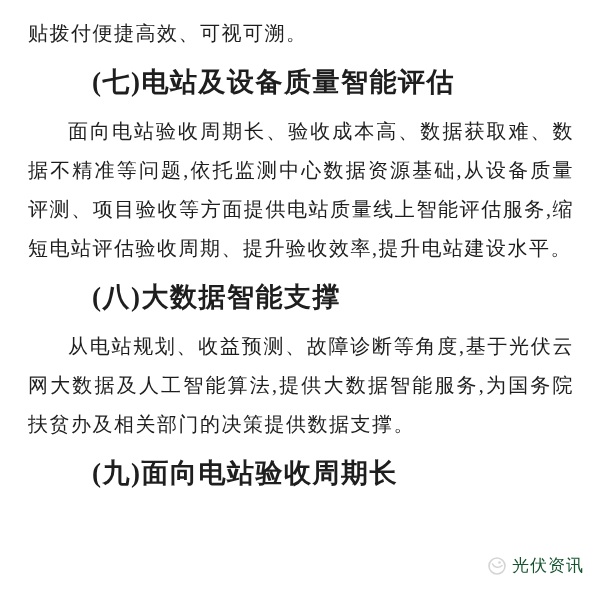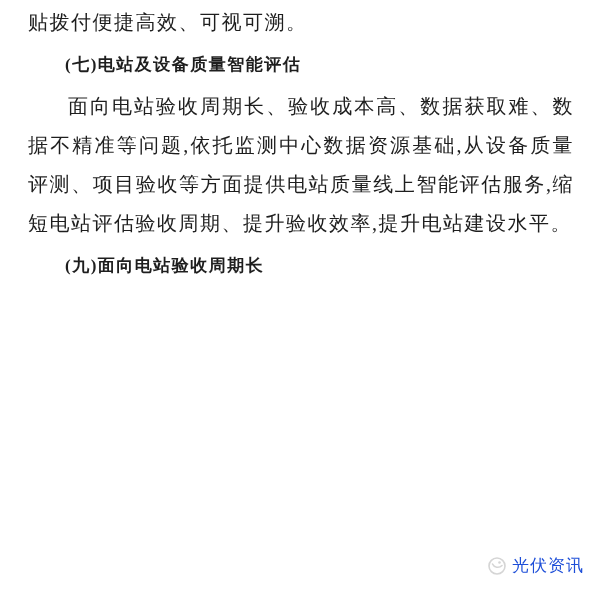--- a/index.html
+++ b/index.html
@@ -5,72 +5,74 @@
   html, body {
     margin: 0;
     padding: 0;
     background: #ffffff;
   }
   .page {
     position: relative;
     width: 600px;
     height: 593px;
     box-sizing: border-box;
-    padding: 3px 26px 0 28px;
+    padding: 14px 26px 0 28px;
     background: #ffffff;
     font-family: "Liberation Serif", "DejaVu Serif", serif;
     color: #1e1e1e;
     font-size: 20px;
     line-height: 39px;
     overflow: hidden;
   }
   .cont, .para {
     margin: 0;
     text-align: justify;
     text-justify: inter-character;
     letter-spacing: 1.5px;
   }
   .para { text-indent: 2em; }
   .heading {
-    margin: 3px;
-    font-size: 17px;
+    margin: 10px;
+    font-size: 27px;
     line-height: 39px;
     font-weight: bold;
     text-indent: 2em;
     letter-spacing: 1.5px;
     text-align: left;
   }
   .watermark {
     position: absolute;
     right: 16px;
     bottom: 17px;
     display: flex;
     align-items: flex-end;
     gap: 5px;
-    color: #1d4ed8;
+    color: #14532d;
     font-size: 17px;
     line-height: 20px;
     letter-spacing: 1px;
     user-select: none;
     white-space: nowrap;
   }
   .wm-icon { display: block; }
 </style>
 </head>
 <body>
 
 <div class="page">
 
   <p class="cont">贴拨付便捷高效、可视可溯。</p>
 
   <h3 class="heading">(七)电站及设备质量智能评估</h3>
 
   <p class="para">面向电站验收周期长、验收成本高、数据获取难、数据不精准等问题,依托监测中心数据资源基础,从设备质量评测、项目验收等方面提供电站质量线上智能评估服务,缩短电站评估验收周期、提升验收效率,提升电站建设水平。</p>
 
+  <h3 class="heading">(八)大数据智能支撑</h3>
 
+  <p class="para">从电站规划、收益预测、故障诊断等角度,基于光伏云网大数据及人工智能算法,提供大数据智能服务,为国务院扶贫办及相关部门的决策提供数据支撑。</p>
 
   <h3 class="heading">(九)面向电站验收周期长</h3>
 
 
   <div class="watermark">
     <svg class="wm-icon" width="20" height="20" viewBox="0 0 20 20" aria-hidden="true">
       <circle cx="10" cy="10" r="8" fill="none" stroke="#d5d5d5" stroke-width="1.6"></circle>
       <path d="M5.5 8 C 7 11.5, 12 12.5, 15 9.5" fill="none" stroke="#d5d5d5" stroke-width="1.6" stroke-linecap="round"></path>
       <circle cx="12.5" cy="6.5" r="1.3" fill="#d5d5d5"></circle>
     </svg>

